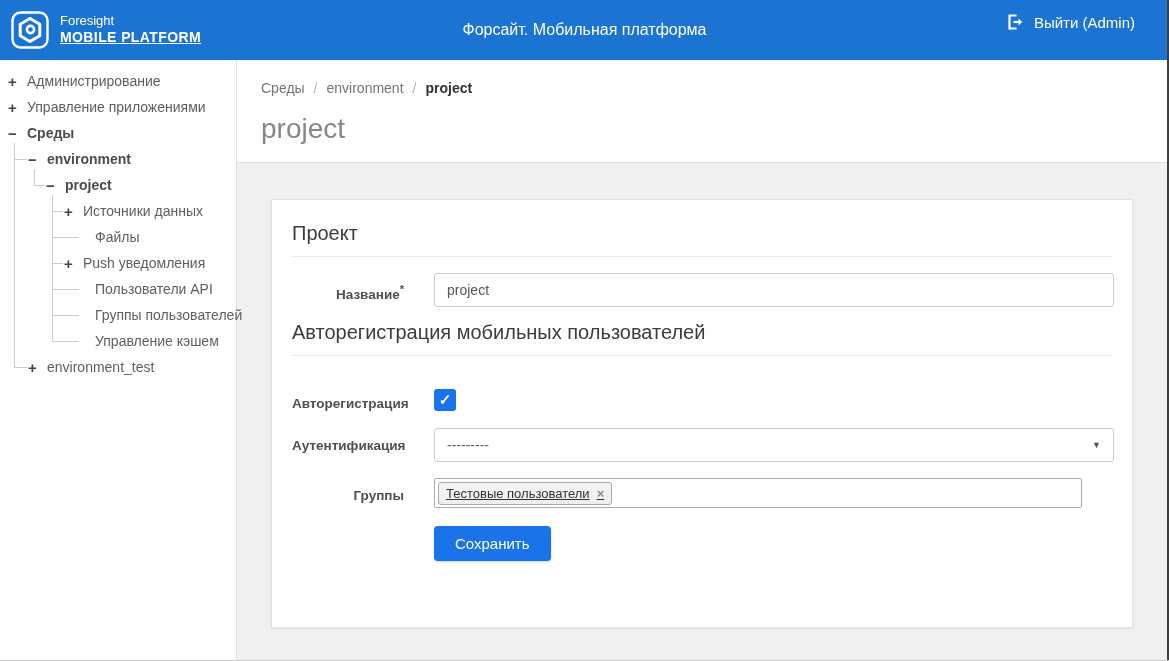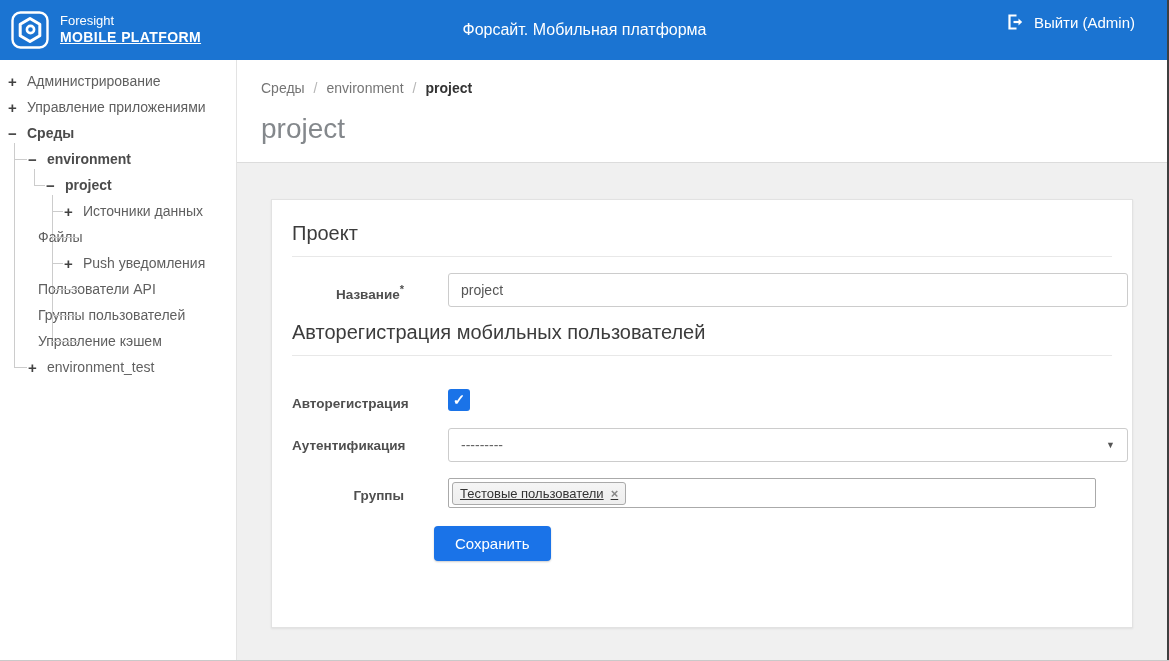--- a/index.html
+++ b/index.html
@@ -43,21 +43,21 @@
   .vline{ position:absolute; border-left:1px solid #ccc; width:0; }
   .v1{ left:14px; top:83px;  height:224px; }
   .v2{ left:34px; top:109px; height:16px; }
   .v3{ left:52px; top:135px; height:146px; }
   .trow{ position:relative; height:26px; display:flex; align-items:center; cursor:pointer; white-space:nowrap; }
   .trow .stub{ position:absolute; top:13px; border-top:1px solid #ccc; }
   .l0 { padding-left:8px; }
   .l1 { padding-left:28px; }
   .l2 { padding-left:46px; }
   .l3t{ padding-left:64px; }
-  .l3p{ padding-left:38px; }
+  .l3p{ padding-left:95px; }
   .l1  .stub{ left:14px; width:13px; }
   .l2  .stub{ left:34px; width:11px; }
   .l3t .stub{ left:52px; width:11px; }
   .l3p .stub{ left:52px; width:27px; }
   .toggle{ width:19px; flex:0 0 auto; font-weight:700; font-size:15px; color:#424242; }
   .tlabel{ font-size:14px; color:#5f5f5f; }
   .trow.bold .tlabel{ font-weight:700; color:#4b4b4b; }
 
   
   .main{ position:absolute; top:60px; left:237px; width:932px; height:601px; background:var(--page-bg); }
@@ -75,21 +75,21 @@
     padding:22px 20px 30px 20px;
   }
   .section-title{
     font-size:20px; font-weight:400; color:#3c3c3c;
     padding-bottom:11px; border-bottom:1px solid #e8e8e8;
   }
   .section-title.second{ margin-top:14px; }
   .frow{ display:flex; align-items:flex-start; margin-top:16px; }
   .frow:first-of-type{ margin-top:26px; }
   .flabel{
-    width:112px; flex:0 0 auto; text-align:right; margin-right:44px;
+    width:112px; flex:0 0 auto; text-align:right; margin-right:30px;
     font-size:13.5px; font-weight:700; color:#4f4f4f; padding-top:10px; line-height:1.2;
   }
   .flabel sup{ font-size:11px; }
   .fctrl{ flex:1; }
   .text-input{
     width:680px; height:34px; border:1px solid #ccc; border-radius:3px;
     padding:0 12px; font-size:14px; color:#555; font-family:"Liberation Sans", sans-serif;
     outline:none; background:#fff;
   }
   .checkbox-row{ margin-top:30px; }

